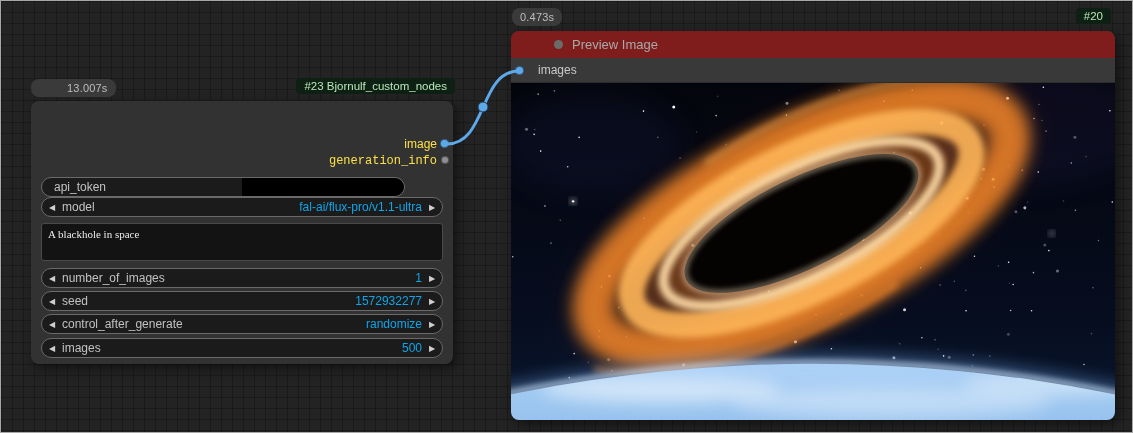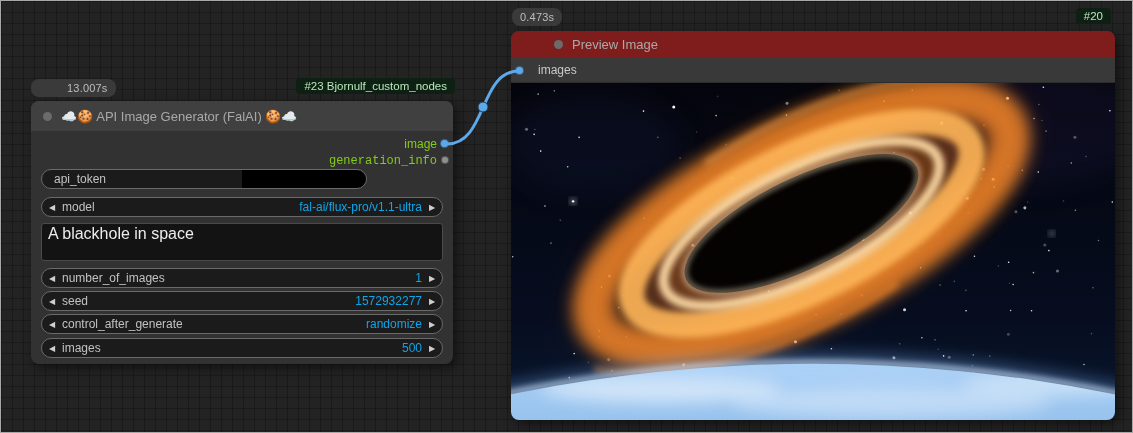--- a/index.html
+++ b/index.html
@@ -27,21 +27,21 @@
   .node{
     position:absolute;background:#323232;border-radius:8px;
     box-shadow:4px 4px 12px rgba(0,0,0,.5);z-index:2;
   }
   .node-header{
     position:absolute;left:0;top:0;right:0;background:#404040;
     border-radius:8px 8px 0 0;display:flex;align-items:center;gap:9px;
     padding:0 12px;color:#a9a9a9;font-size:13px;box-sizing:border-box;
   }
   .collapse-dot{width:9px;height:9px;border-radius:50%;background:#6b6b6b;flex:0 0 auto;}
-  .slot-label{position:absolute;color:#84cc16;font-size:12px;line-height:13px;text-align:center;}
+  .slot-label{position:absolute;color:#fde047;font-size:12px;line-height:13px;text-align:center;}
   .slot-dot{
     position:absolute;width:9px;height:9px;border-radius:50%;
     background:var(--slot-connected,#5da9e9);border:1px solid rgba(0,0,0,.4);
     box-sizing:border-box;z-index:4;
   }
   .slot-dot.idle{background:var(--slot-idle,#8f8f8f);}
   
   .widget{
     position:absolute;height:20px;background:#1b1b1b;border:1px solid #6a6a6a;
     border-radius:10px;display:flex;align-items:center;font-size:12px;
@@ -50,21 +50,21 @@
   .widget .arrow{width:20px;text-align:center;font-size:8px;color:#cfcfcf;flex:0 0 auto;}
   .widget .wlabel{flex:0 0 auto;white-space:nowrap;}
   .widget .wvalue{margin-left:auto;color:#0ea5e9;white-space:nowrap;}
   .widget.textw{padding-left:12px;}
   .widget .mask{
     position:absolute;top:0;bottom:0;left:200px;right:0;background:#000;
     border-radius:0 10px 10px 0;
   }
   .prompt{
     position:absolute;background:#131313;border:1px solid #4a4a4a;border-radius:3px;
-    font-family:Liberation Sans, sans-serif;font-size:16px;
+    font-family:Liberation Serif, serif;font-size:11px;
     color:#ececec;padding:3px 6px;box-sizing:border-box;line-height:14px;
   }
   
   .images-row{
     position:absolute;left:0;right:0;background:#393939;color:#c8c8c8;
     font-size:12px;display:flex;align-items:center;padding-left:27px;
     box-sizing:border-box;border-bottom:1px solid #2c2c2c;
   }
   .preview-img-wrap{
     position:absolute;left:0;right:0;bottom:0;overflow:hidden;
@@ -78,32 +78,28 @@
 </style>
 </head>
 <body>
 
 <div class="canvas">
 
   <div class="timer-badge" style="left:30px;top:78px;padding-left:36px;">13.007s</div>
   <div class="id-badge" style="right:677px;top:77px;">#23 Bjornulf_custom_nodes</div>
 
   <div class="node" style="left:30px;top:100px;width:422px;height:263px;">
-    <div class="node-header" style="height:30px;">
-      <span class="collapse-dot"></span>
-      <span>☁️🍪 API Image Generator (FalAI) 🍪☁️</span>
-    </div>
 
     <div class="slot-label" style="right:16px;top:37px;">image</div>
     <div class="slot-dot" style="right:4px;top:38px;"></div>
 
     <div class="slot-label" style="right:16px;top:54px;font-family:Liberation Mono, monospace;">generation_info</div>
     <div class="slot-dot idle" style="right:4px;top:55px;width:8px;height:8px;"></div>
 
-    <div class="widget textw" style="left:10px;top:68px;width:326px;">
+    <div class="widget textw" style="left:10px;top:76px;width:364px;">
       <span class="wlabel">api_token</span>
       <span class="mask"></span>
     </div>
 
     <div class="widget" style="left:10px;top:96px;width:402px;">
       <span class="arrow">◀</span>
       <span class="wlabel">model</span>
       <span class="wvalue">fal-ai/flux-pro/v1.1-ultra</span>
       <span class="arrow">▶</span>
     </div>

